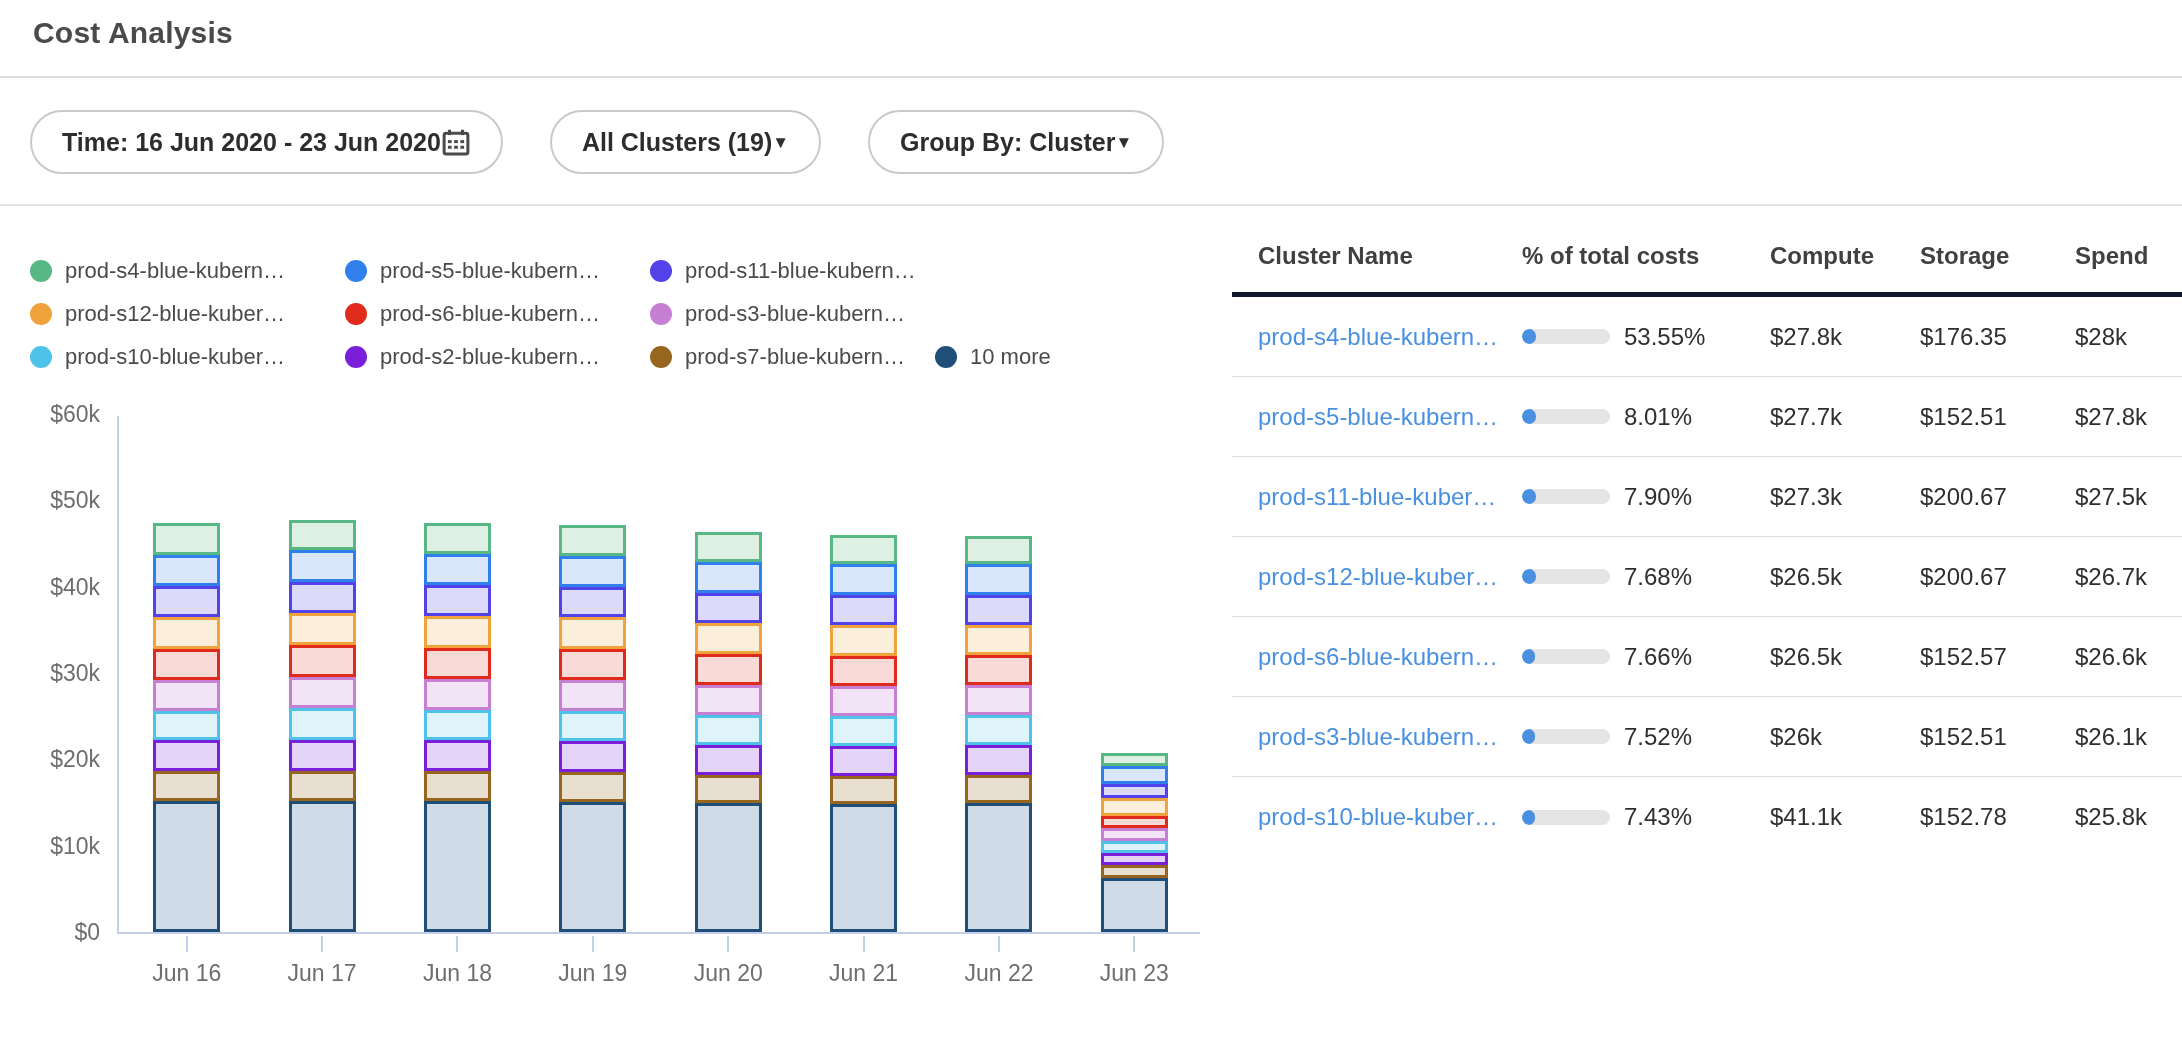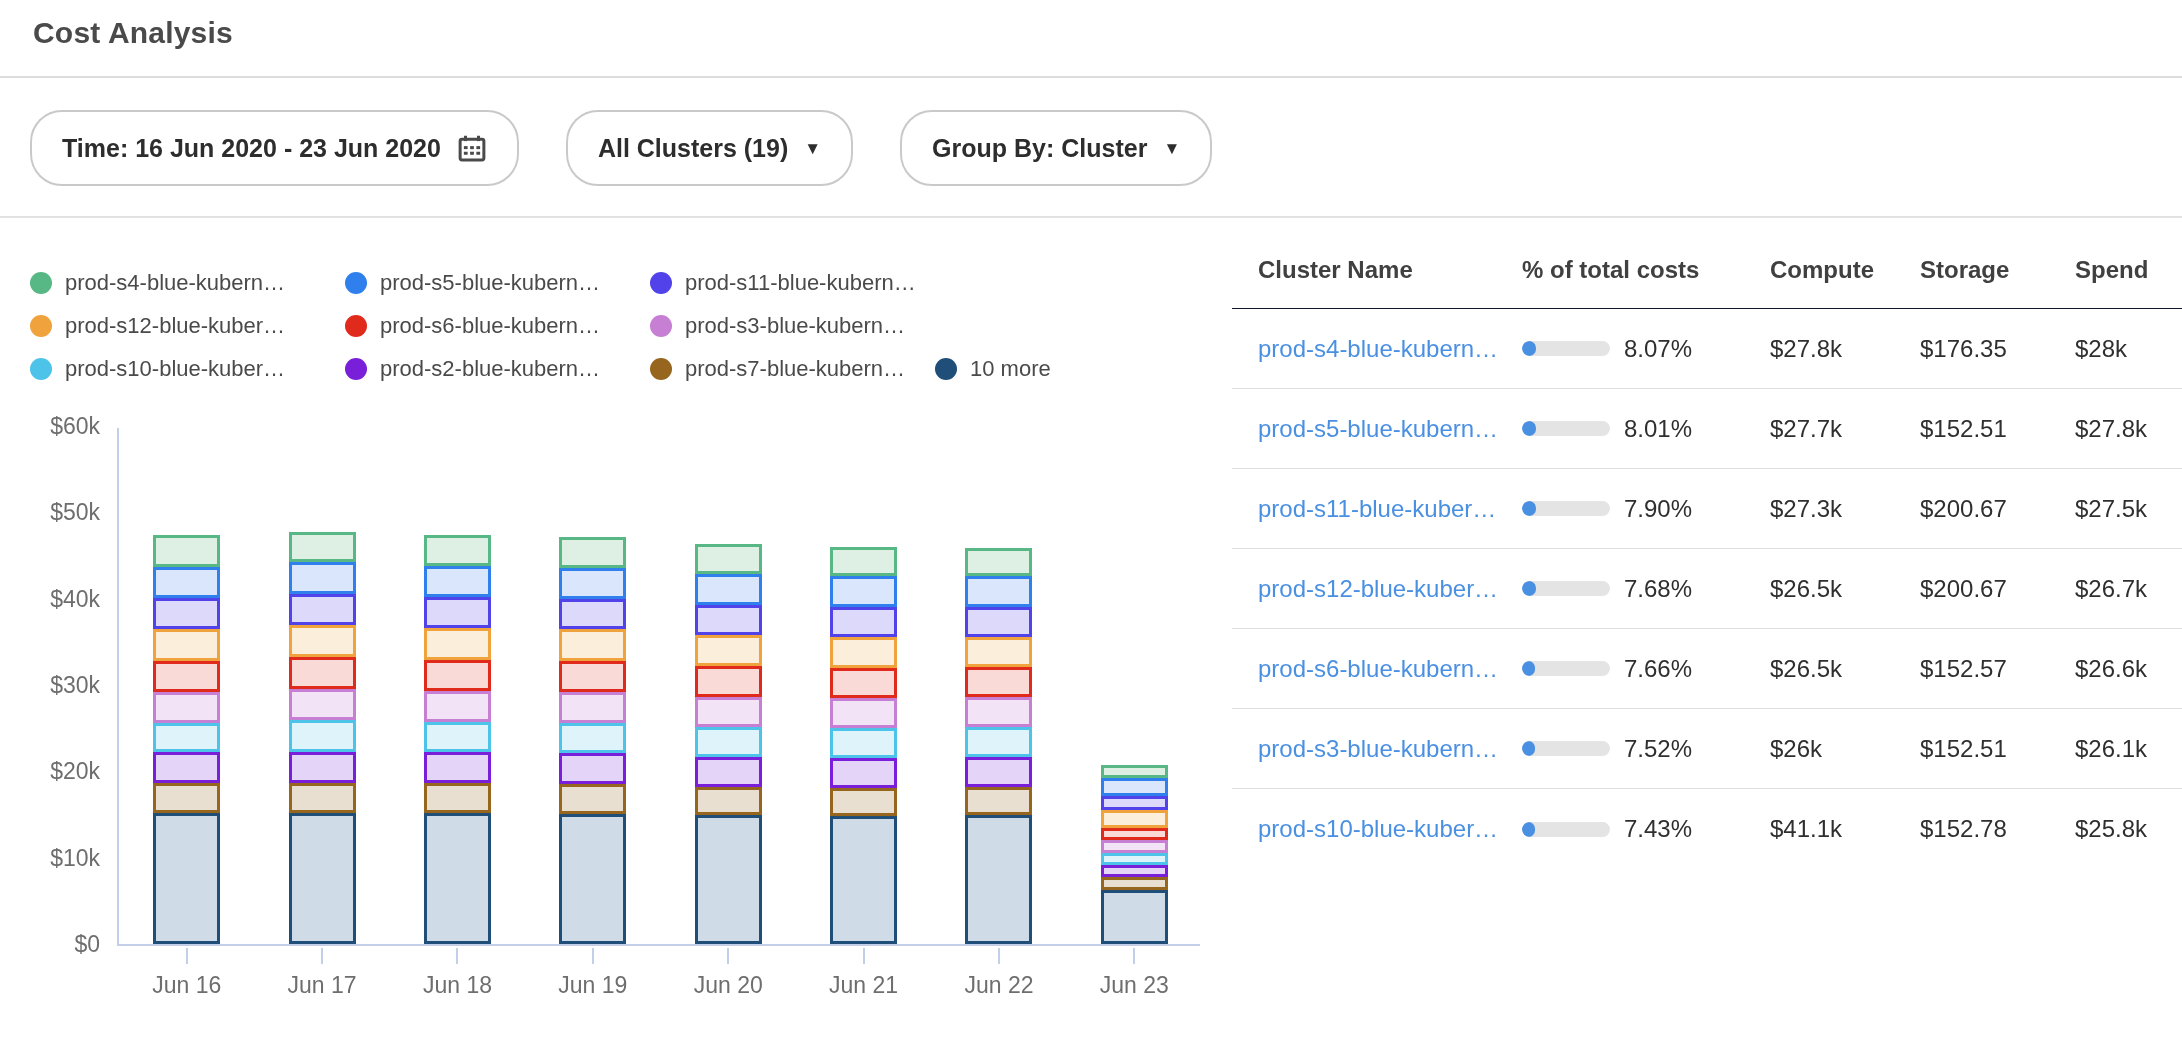--- a/index.html
+++ b/index.html
@@ -7,21 +7,21 @@
               font-family:"Liberation Sans", sans-serif; color:#333; }
 
   
   .page-header { padding:16px 0 0 33px; }
   .page-title { font-size:30px; font-weight:600; color:#4a4a4a; letter-spacing:.2px; }
   .hr1 { border:none; border-top:2px solid #dcdcdc; margin-top:26px; }
   .hr2 { border:none; border-top:2px solid #e2e2e2; }
 
   
   .filter-bar { display:flex; gap:47px; padding:32px 0 30px 30px; align-items:center; }
-  .pill { display:flex; align-items:center; gap:16px; height:76px; padding:0 30px;
+  .pill { display:flex; align-items:center; gap:0; height:64px; padding:0 30px;
           border:2px solid #c9c9c9; border-radius:32px; background:#fff;
           font-size:25px; font-weight:700; color:#2d2d2d; cursor:pointer; white-space:nowrap; }
   .pill .caret { font-size:17px; color:#2d2d2d; transform:translateY(1px); }
   .cal-icon { width:30px; height:30px; display:inline-block; }
 
   
   .main { display:flex; }
   .chart-panel { width:1232px; flex:0 0 auto; }
   .table-panel { flex:1 1 auto; min-width:0; }
 
@@ -39,21 +39,21 @@
   .plot { position:absolute; left:117px; top:0; width:1083px; height:518px;
           border-left:2px solid #c3cfe8; border-bottom:2px solid #c3cfe8; }
   .slot { position:absolute; bottom:0; height:100%; display:flex; align-items:flex-end; justify-content:center; }
   .bar { display:flex; flex-direction:column-reverse; width:67px; }
   .seg { width:100%; border-style:solid; border-width:3px; }
   .xtick { position:absolute; width:2px; height:16px; background:#c3cfe8; top:520px; }
   .xlabel { position:absolute; top:544px; font-size:23px; color:#6e6e6e; transform:translateX(-50%); white-space:nowrap; }
 
   
   .grid-row { display:grid; grid-template-columns:264px 248px 150px 155px 1fr; padding-left:26px; align-items:center; }
-  .thead { height:91px; padding-top:14px; border-bottom:1px solid #0f172a; }
+  .thead { height:91px; padding-top:14px; border-bottom:5px solid #0f172a; }
   .th { font-size:24px; font-weight:700; color:#404040; }
   .trow { height:80px; border-bottom:1px solid #dedede; }
   .trow:last-of-type { border-bottom:none; }
   .cell { font-size:24px; color:#2f2f2f; }
   .name-link { font-size:24px; color:#4a90e2; text-decoration:none; cursor:pointer; white-space:nowrap; }
   .pct-cell { display:flex; align-items:center; gap:14px; }
   .pct-track { width:88px; height:15px; border-radius:8px; background:#e4e4e4; overflow:hidden; }
   .pct-fill { height:100%; border-radius:8px; background:#4a90e2; }
 
   
@@ -318,21 +318,21 @@
       <div class="th">Storage</div>
       <div class="th">Spend</div>
     </div>
     <div id="tbody">
         <div class="grid-row trow">
           <div><a class="name-link" href="#">prod-s4-blue-kubern…</a></div>
           <div class="pct-cell">
             <div class="pct-track">
               <div class="pct-fill" style="width: 14.2032px; background: rgb(74, 144, 226);"></div>
             </div>
-            <span class="cell">8.07%</span>
+            <span class="cell">53.55%</span>
           </div>
           <div class="cell">$27.8k</div>
           <div class="cell">$176.35</div>
           <div class="cell">$28k</div>
         </div>
         <div class="grid-row trow">
           <div><a class="name-link" href="#">prod-s5-blue-kubern…</a></div>
           <div class="pct-cell">
             <div class="pct-track">
               <div class="pct-fill" style="width: 14.0976px; background: rgb(74, 144, 226);"></div>

